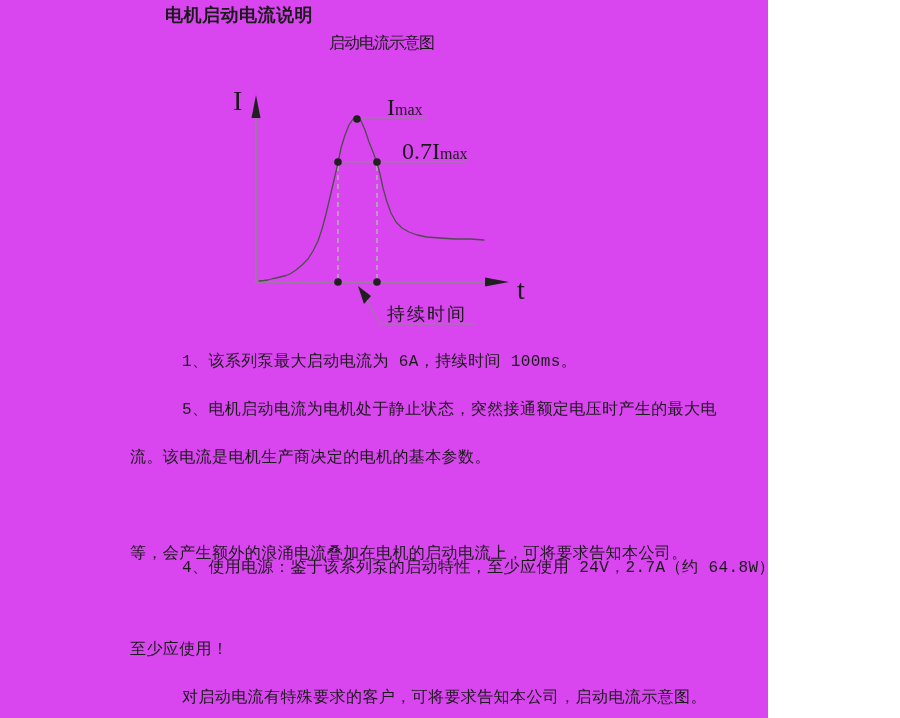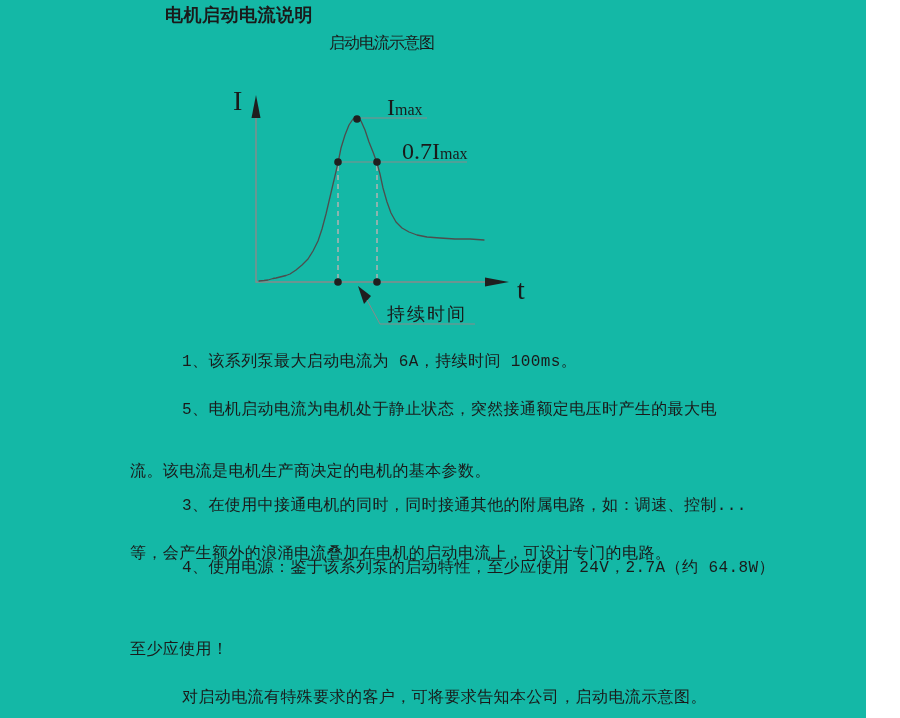--- a/index.html
+++ b/index.html
@@ -1,19 +1,19 @@
 <!DOCTYPE html>
 <html style="--color-axis: #8a8a8a; --color-curve: #4d4d4d; --color-marker: #1f1f1f; --color-dash: #b3b3b3; --color-text: #1a1a1a;"><head>
 <meta charset="utf-8">
 <style>
   html,body{margin:0;padding:0;}
   .page{
     position:relative;
-    width:866px;height:718px;
-    background:#14b8a6;
+    width:768px;height:718px;
+    background:#d946ef;
     overflow:hidden;
     color:var(--color-text,#1a1a1a);
   }
   .doc-heading{
     position:absolute;left:165px;top:6px;
     font-family:"Liberation Sans",sans-serif;
     font-weight:bold;font-size:18px;line-height:1.1;
     letter-spacing:0.5px;
   }
   .diagram-title{
@@ -80,20 +80,19 @@
 
     <text class="axis-label" x="13" y="30">I</text>
     <text class="axis-label" x="297" y="219">t</text>
     <text class="ann" x="167" y="35"><tspan>I</tspan><tspan class="sub">max</tspan></text>
     <text class="ann" x="182" y="79"><tspan>0.7I</tspan><tspan class="sub">max</tspan></text>
     <text class="cjk-label" x="167" y="240">持续时间</text>
   </svg>
 
   <div class="bline indent" style="top:354px">1、该系列泵最大启动电流为 6A，持续时间 100ms。</div>
   <div class="bline indent" style="top:402px">5、电机启动电流为电机处于静止状态，突然接通额定电压时产生的最大电</div>
-  <div class="bline" style="top:464px">流。该电流是电机生产商决定的电机的基本参数。</div>
-  <div class="bline indent" style="top:498px">3、在使用中接通电机的同时，同时接通其他的附属电路，如：调速、控制...</div>
-  <div class="bline" style="top:546px">等，会产生额外的浪涌电流叠加在电机的启动电流上，可设计专门的电路。</div>
+  <div class="bline" style="top:450px">流。该电流是电机生产商决定的电机的基本参数。</div>
+  <div class="bline" style="top:546px">等，会产生额外的浪涌电流叠加在电机的启动电流上，可将要求告知本公司。</div>
   <div class="bline indent" style="top:560px">4、使用电源：鉴于该系列泵的启动特性，至少应使用 24V，2.7A（约 64.8W）</div>
   <div class="bline" style="top:642px">至少应使用！</div>
   <div class="bline indent" style="top:690px">对启动电流有特殊要求的客户，可将要求告知本公司，启动电流示意图。</div>
 
 </div>
 
 </body></html>

